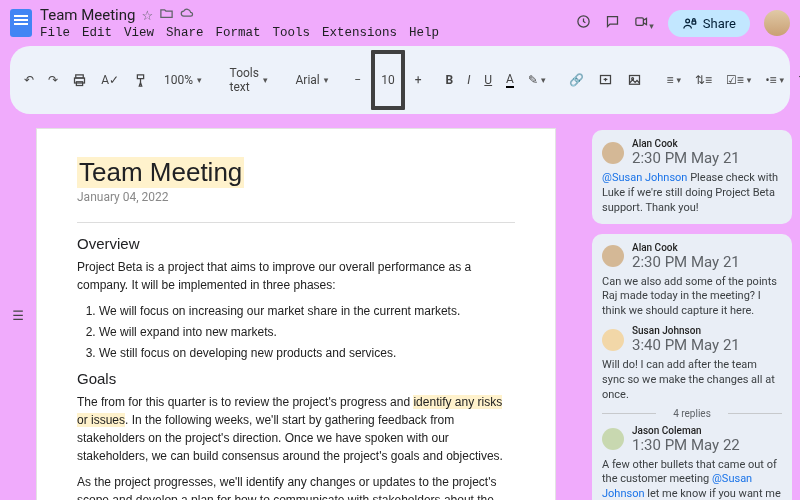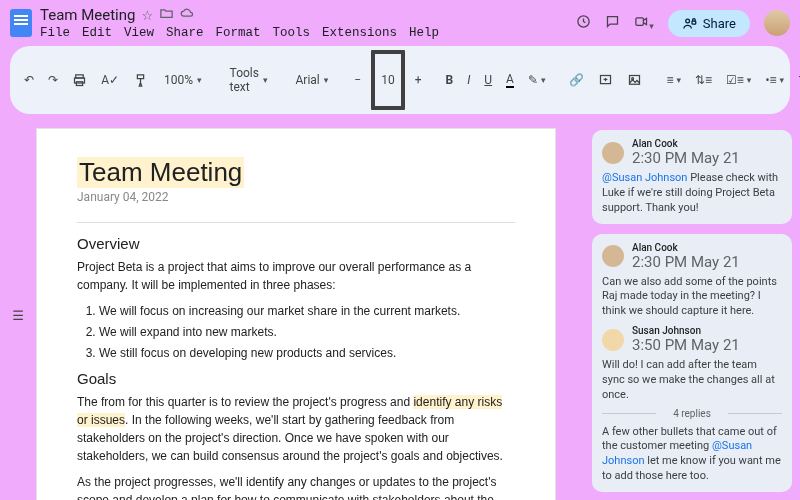--- a/index.html
+++ b/index.html
@@ -222,25 +222,32 @@
             <div class="c-name">Alan Cook</div>
             <div class="c-time">2:30 PM May 21</div>
           </div>
         </div>
         <div class="c-body">Can we also add some of the points Raj made today in the meeting? I think we should capture it here.</div>
         <div class="sub-thread">
           <div class="c-head">
             <div class="c-av b"></div>
             <div>
               <div class="c-name">Susan Johnson</div>
-              <div class="c-time">3:50 PM May 21</div>
+              <div class="c-time">3:40 PM May 21</div>
             </div>
           </div>
           <div class="c-body">Will do! I can add after the team sync so we make the changes all at once.</div>
         </div>
         <div class="replies-div">4 replies</div>
         <div class="sub-thread">
+          <div class="c-head">
+            <div class="c-av c"></div>
+            <div>
+              <div class="c-name">Jason Coleman</div>
+              <div class="c-time">1:30 PM May 22</div>
+            </div>
+          </div>
           <div class="c-body"><span>A few other bullets that came out of the customer meeting </span><span class="mention">@Susan Johnson</span><span> let me know if you want me to add those here too.</span></div>
         </div>
       </div>
     </div>
   </div>
 </div>
 
 </body></html>

